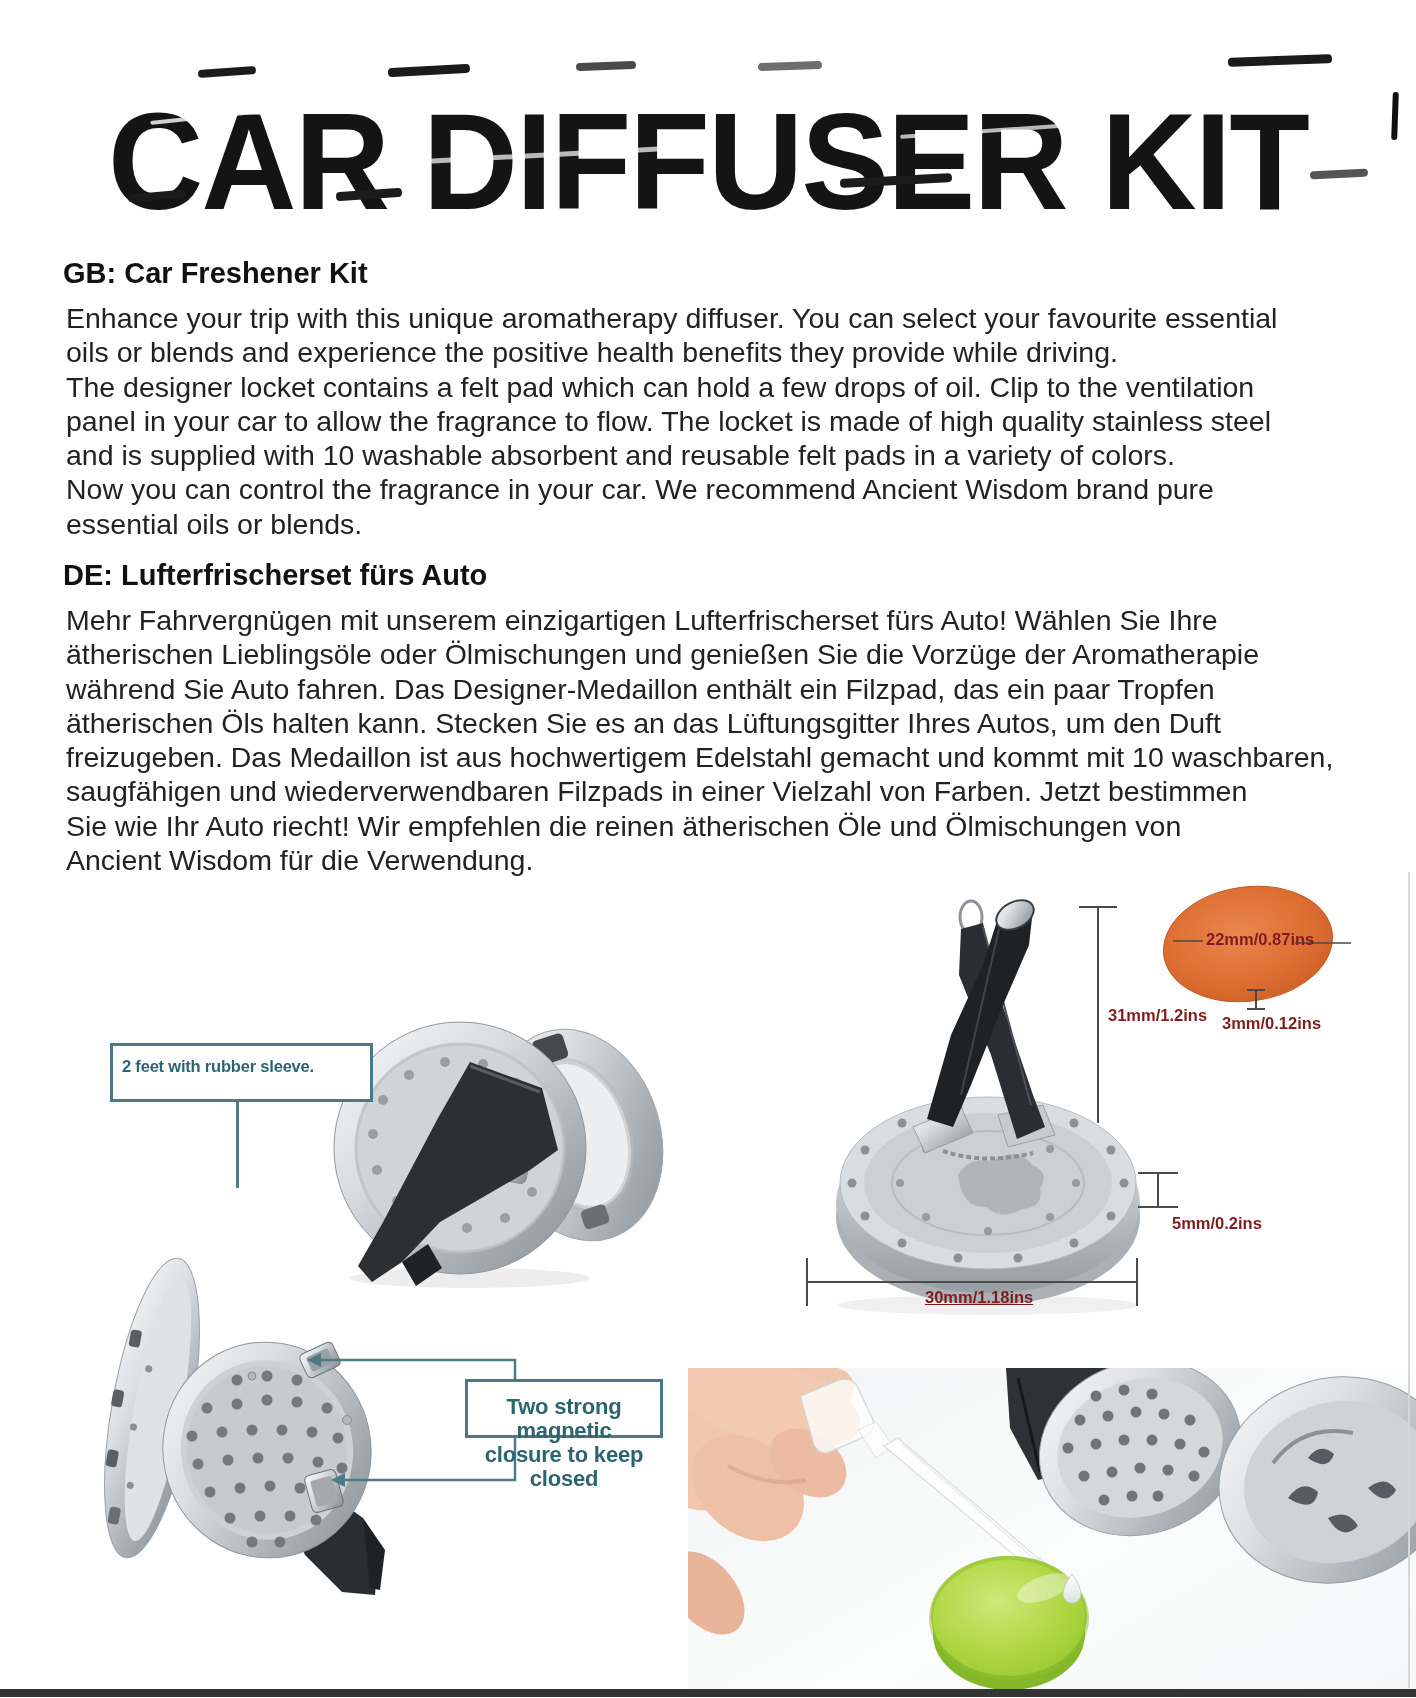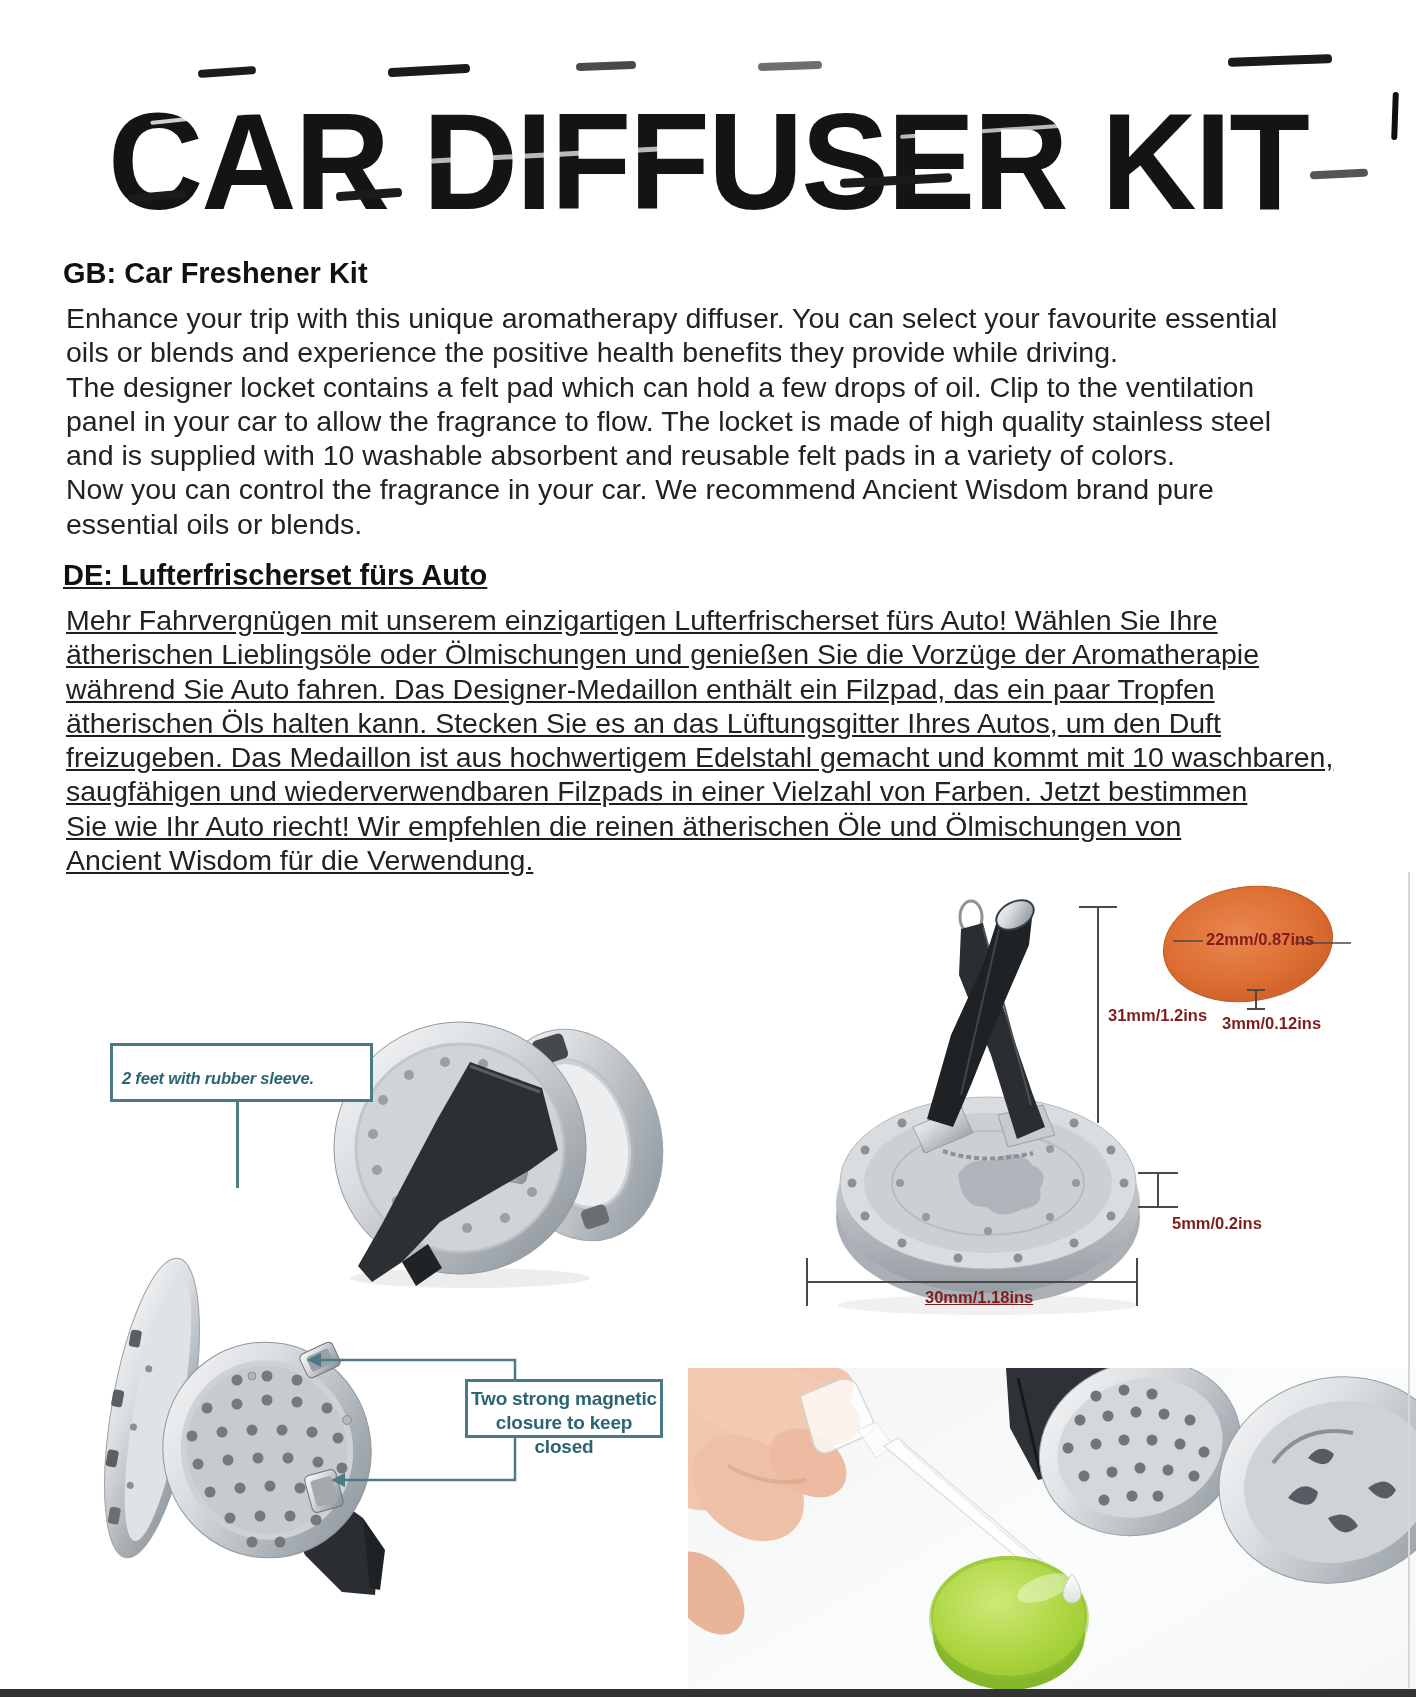--- a/index.html
+++ b/index.html
@@ -14,30 +14,30 @@
     line-height:140px;white-space:nowrap;
     transform:scaleY(1.04);display:inline-block;
   }
   .mark{position:absolute;background:#1b1b1b;border-radius:4px;}
   .streak{position:absolute;background:#ffffff;border-radius:3px;}
   
   .text-section{position:absolute;left:55px;width:1350px;color:#1e1e1e;}
   .text-section h2{margin:8px;font-size:29px;font-weight:bold;line-height:34px;color:#111;}
   .text-section p{margin:11px;font-size:28.5px;line-height:34.3px;white-space:pre-line;color:#222;}
   .gb{top:248px;}
-  .de{top:550px;text-decoration:underline;}
+  .de{top:550px;}
   
   .callout{
     position:absolute;background:#ffffff;border:3px solid #4a7a85;
     color:#2d6472;font-weight:bold;box-sizing:border-box;
   }
   .callout-feet{left:110px;top:1043px;width:263px;height:59px;
-    font-size:16.5px;line-height:24px;padding:20px 4px 0 9px;letter-spacing:-0.2px;font-style:italic;}
+    font-size:16.5px;line-height:24px;padding:8px 4px 0 9px;letter-spacing:-0.2px;}
   .callout-magnet{left:465px;top:1379px;width:198px;height:59px;
-    font-size:19px;line-height:24px;text-align:center;padding-top:5px;letter-spacing:-0.2px;}
+    font-size:22px;line-height:24px;text-align:center;padding-top:13px;letter-spacing:-0.2px;}
   .connector-feet{position:absolute;left:236px;top:1102px;width:3px;height:86px;background:#507c86;}
   
   .dim-label{position:absolute;font-size:16.5px;font-weight:bold;color:#7f1d1d;white-space:nowrap;}
   
   .photo{position:absolute;}
   .photo-d{left:688px;top:1368px;width:728px;height:321px;overflow:hidden;
     background:linear-gradient(150deg,#f2f4f5 0%,#fbfcfc 55%,#f6f7f8 100%);}
   .edge-line{position:absolute;left:1408px;top:872px;width:2px;height:816px;background:#d7d7d7;}
   .footer-bar{position:absolute;left:0;top:1689px;width:1416px;height:8px;background:#333333;}
 </style>

